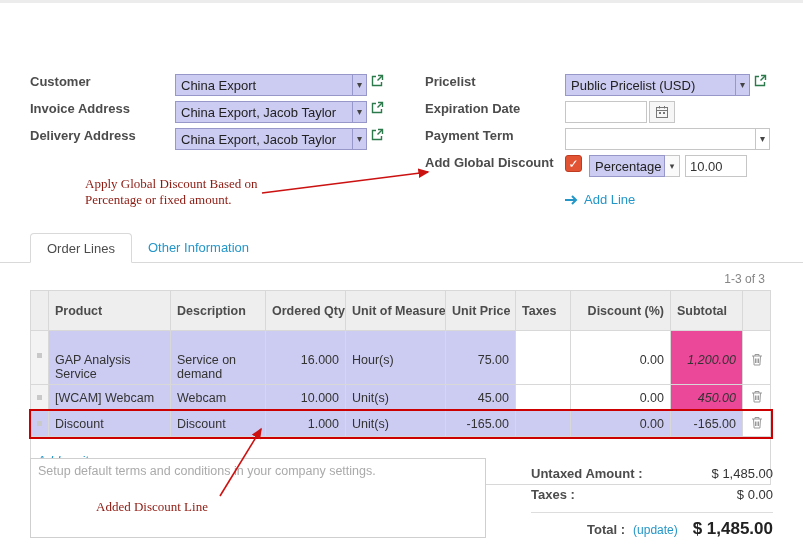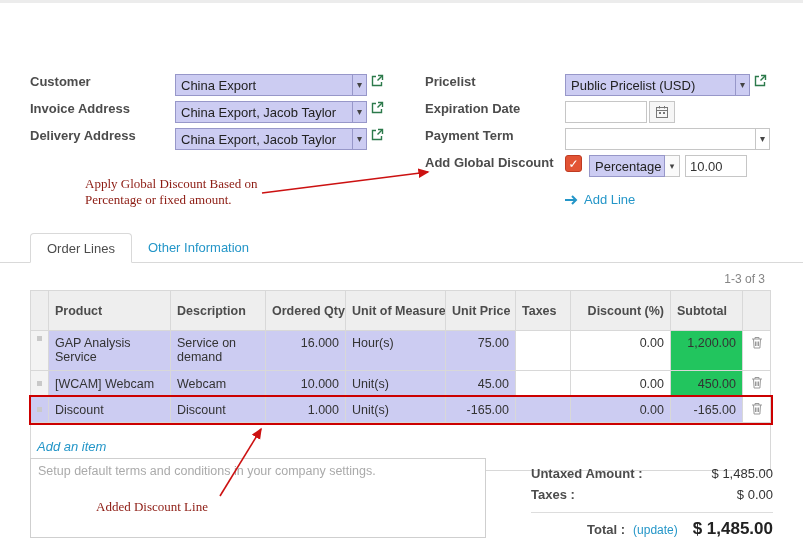--- a/index.html
+++ b/index.html
@@ -61,24 +61,24 @@
 
   
   table.lines { position:absolute; top:290px; left:30px; width:740px; border-collapse:collapse;
                 table-layout:fixed; font-size:12.5px; }
   .lines th { background:#eeeeee; border:1px solid #d8d8d8; font-weight:bold; color:#4c4c4c;
               padding:0 6px; height:40px; text-align:left; white-space:nowrap; overflow:hidden; cursor:pointer; }
   .lines td { border:1px solid #d8d8d8; padding:3px 6px; color:#333; overflow:hidden; }
   .num { text-align:right; }
   th.num { text-align:right; }
   .cell-lav { background:#ccccf2; }
-  .cell-sub { background:#22c55e; }
+  .cell-sub { background:#ec4899;font-style:italic; }
   .gut { background:#f3f3f3; padding:0; }
   .handle { display:block; width:5px; height:5px; background:#c9c9c9; margin:0 auto; }
-  tr.row1 td { height:40px; vertical-align:top; padding-top:5px; }
+  tr.row1 td { height:40px; vertical-align:top; padding-top:22px; }
   tr.row2 td, tr.row3 td { height:26px; }
   tr.row3 { outline:2px solid #cc0000; }
   tr.row3 td.gut { background:#ccccf2; }
   .trashcell { text-align:center; cursor:pointer; }
   .additem-row td { padding:16px 6px;font-style:italic; }
   .additem { color:#2496c8; font-size:13px; text-decoration:none; cursor:pointer; }
 
   
   .notes { position:absolute; left:30px; top:458px; width:456px; height:80px;
            border:1px solid #cfcfcf; font-family:"Liberation Sans", sans-serif;

